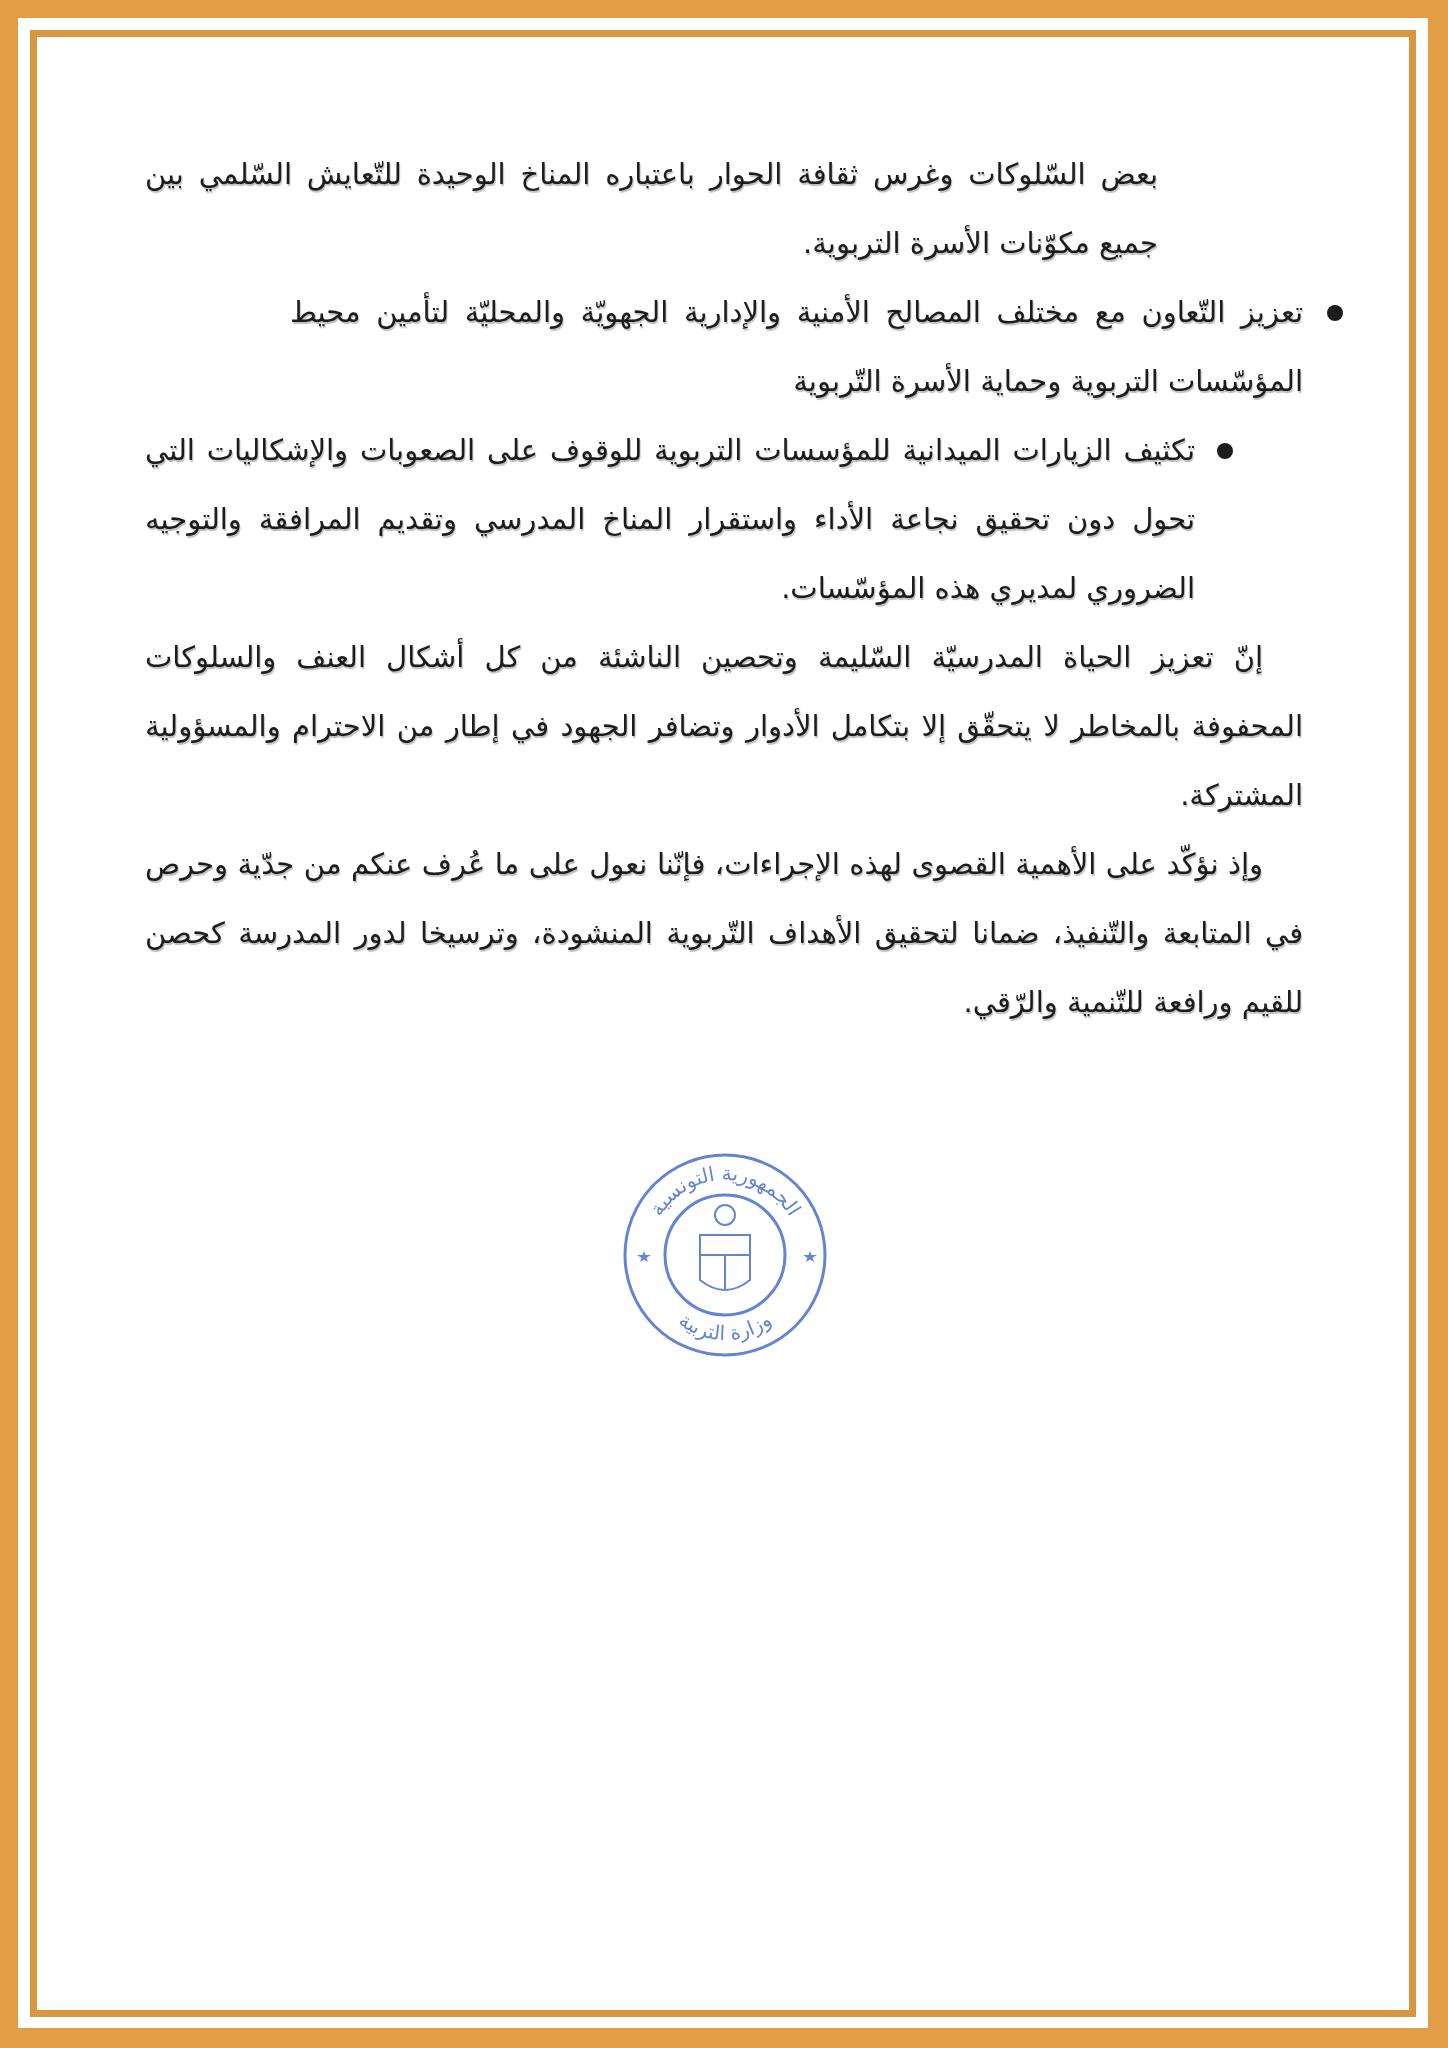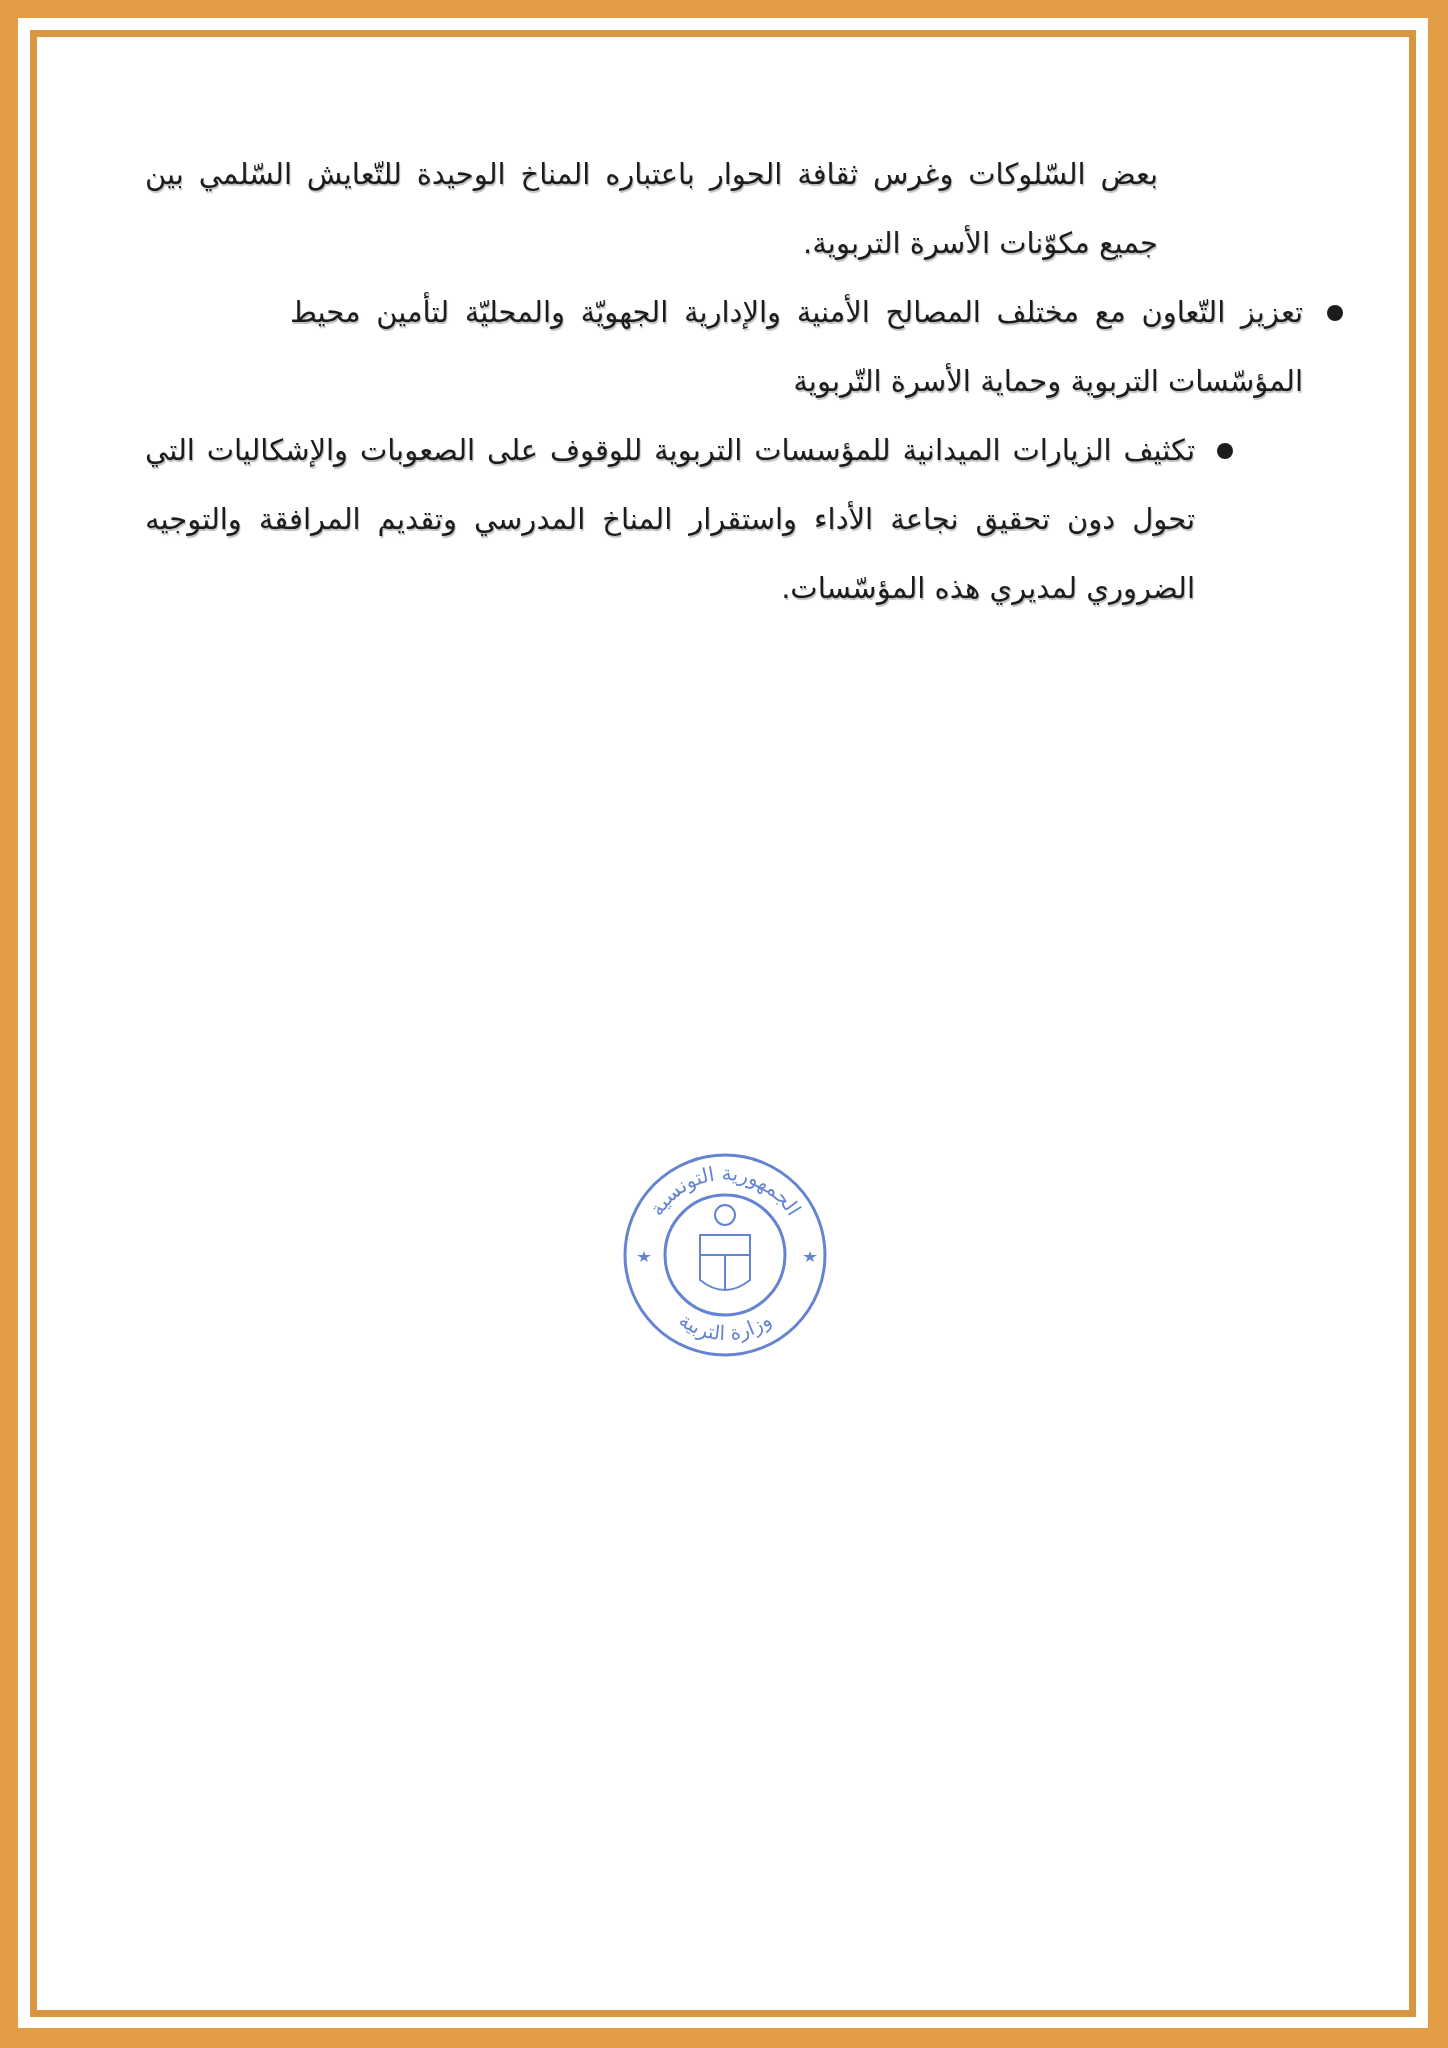--- a/index.html
+++ b/index.html
@@ -78,20 +78,22 @@
     <li class="bullet-item bullet-1">
       <span class="bullet-dot"></span>
       <span>تعزيز التّعاون مع مختلف المصالح الأمنية والإدارية الجهويّة والمحليّة لتأمين محيط المؤسّسات التربوية وحماية الأسرة التّربوية</span>
     </li>
     <li class="bullet-item bullet-2">
       <span class="bullet-dot"></span>
       <span>تكثيف الزيارات الميدانية للمؤسسات التربوية للوقوف على الصعوبات والإشكاليات التي تحول دون تحقيق نجاعة الأداء واستقرار المناخ المدرسي وتقديم المرافقة والتوجيه الضروري لمديري هذه المؤسّسات.</span>
     </li>
   </ul>
 
+  <p class="para">إنّ تعزيز الحياة المدرسيّة السّليمة وتحصين الناشئة من كل أشكال العنف والسلوكات المحفوفة بالمخاطر لا يتحقّق إلا بتكامل الأدوار وتضافر الجهود في إطار من الاحترام والمسؤولية المشتركة.</p>
+  <p class="para">وإذ نؤكّد على الأهمية القصوى لهذه الإجراءات، فإنّنا نعول على ما عُرف عنكم من جدّية وحرص في المتابعة والتّنفيذ، ضمانا لتحقيق الأهداف التّربوية المنشودة، وترسيخا لدور المدرسة كحصن للقيم ورافعة للتّنمية والرّقي.</p>
 </div>
 
 <svg class="stamp" viewBox="0 0 210 210">
   <defs>
     <path id="arcTop" d="M 30 105 A 75 75 0 0 1 180 105"></path>
     <path id="arcBottom" d="M 30 115 A 75 75 0 0 0 180 115"></path>
   </defs>
   <g fill="none" stroke="#4A6FC9" stroke-width="3" opacity="0.85">
     <circle cx="105" cy="105" r="100"></circle>
     <circle cx="105" cy="105" r="60"></circle>

